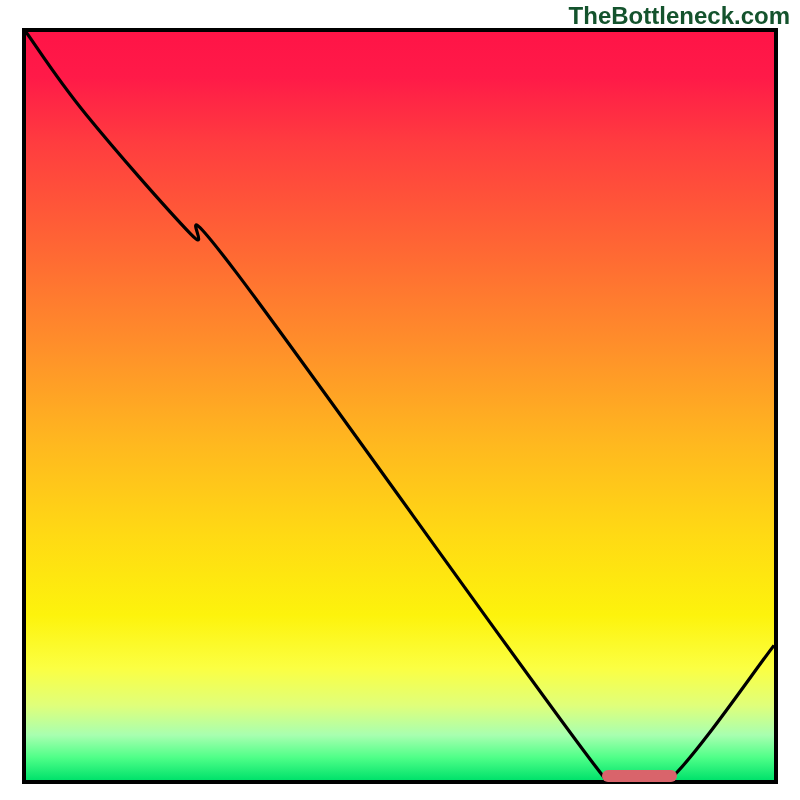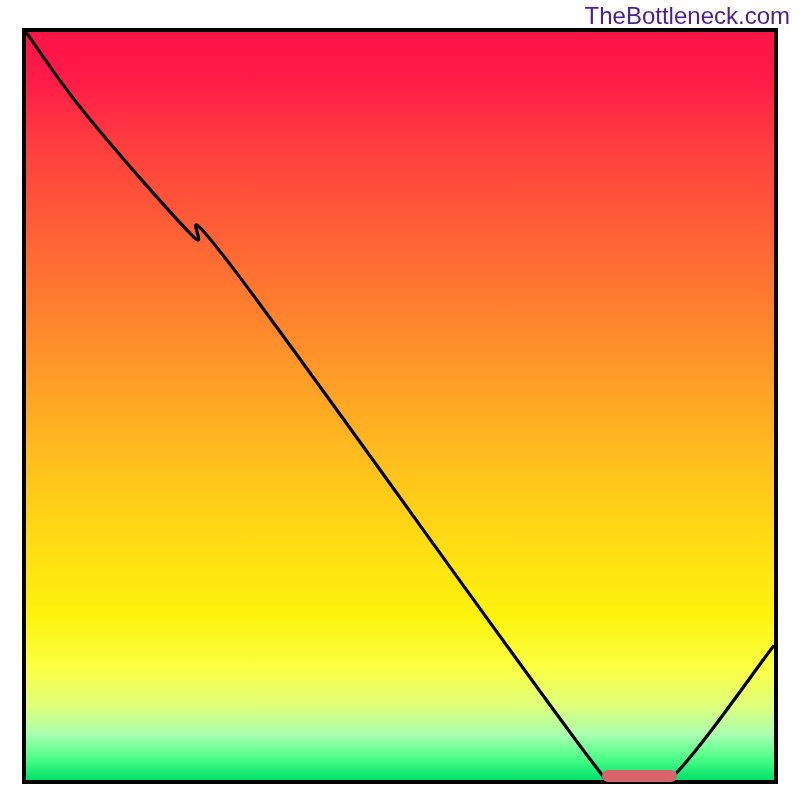--- a/index.html
+++ b/index.html
@@ -14,22 +14,22 @@
   .container {
     position: relative;
     width: 800px;
     height: 800px;
   }
   .watermark {
     position: absolute;
     top: 2px;
     right: 10px;
     font-size: 24px;
-    color: #4c1d95;
-    font-weight: normal;
+    color: #14532d;
+    font-weight: bold;
     z-index: 10;
   }
   .plot-area {
     position: absolute;
     left: 22px;
     top: 28px;
     width: 756px;
     height: 756px;
     border: 4px solid #000000;
     box-sizing: border-box;

